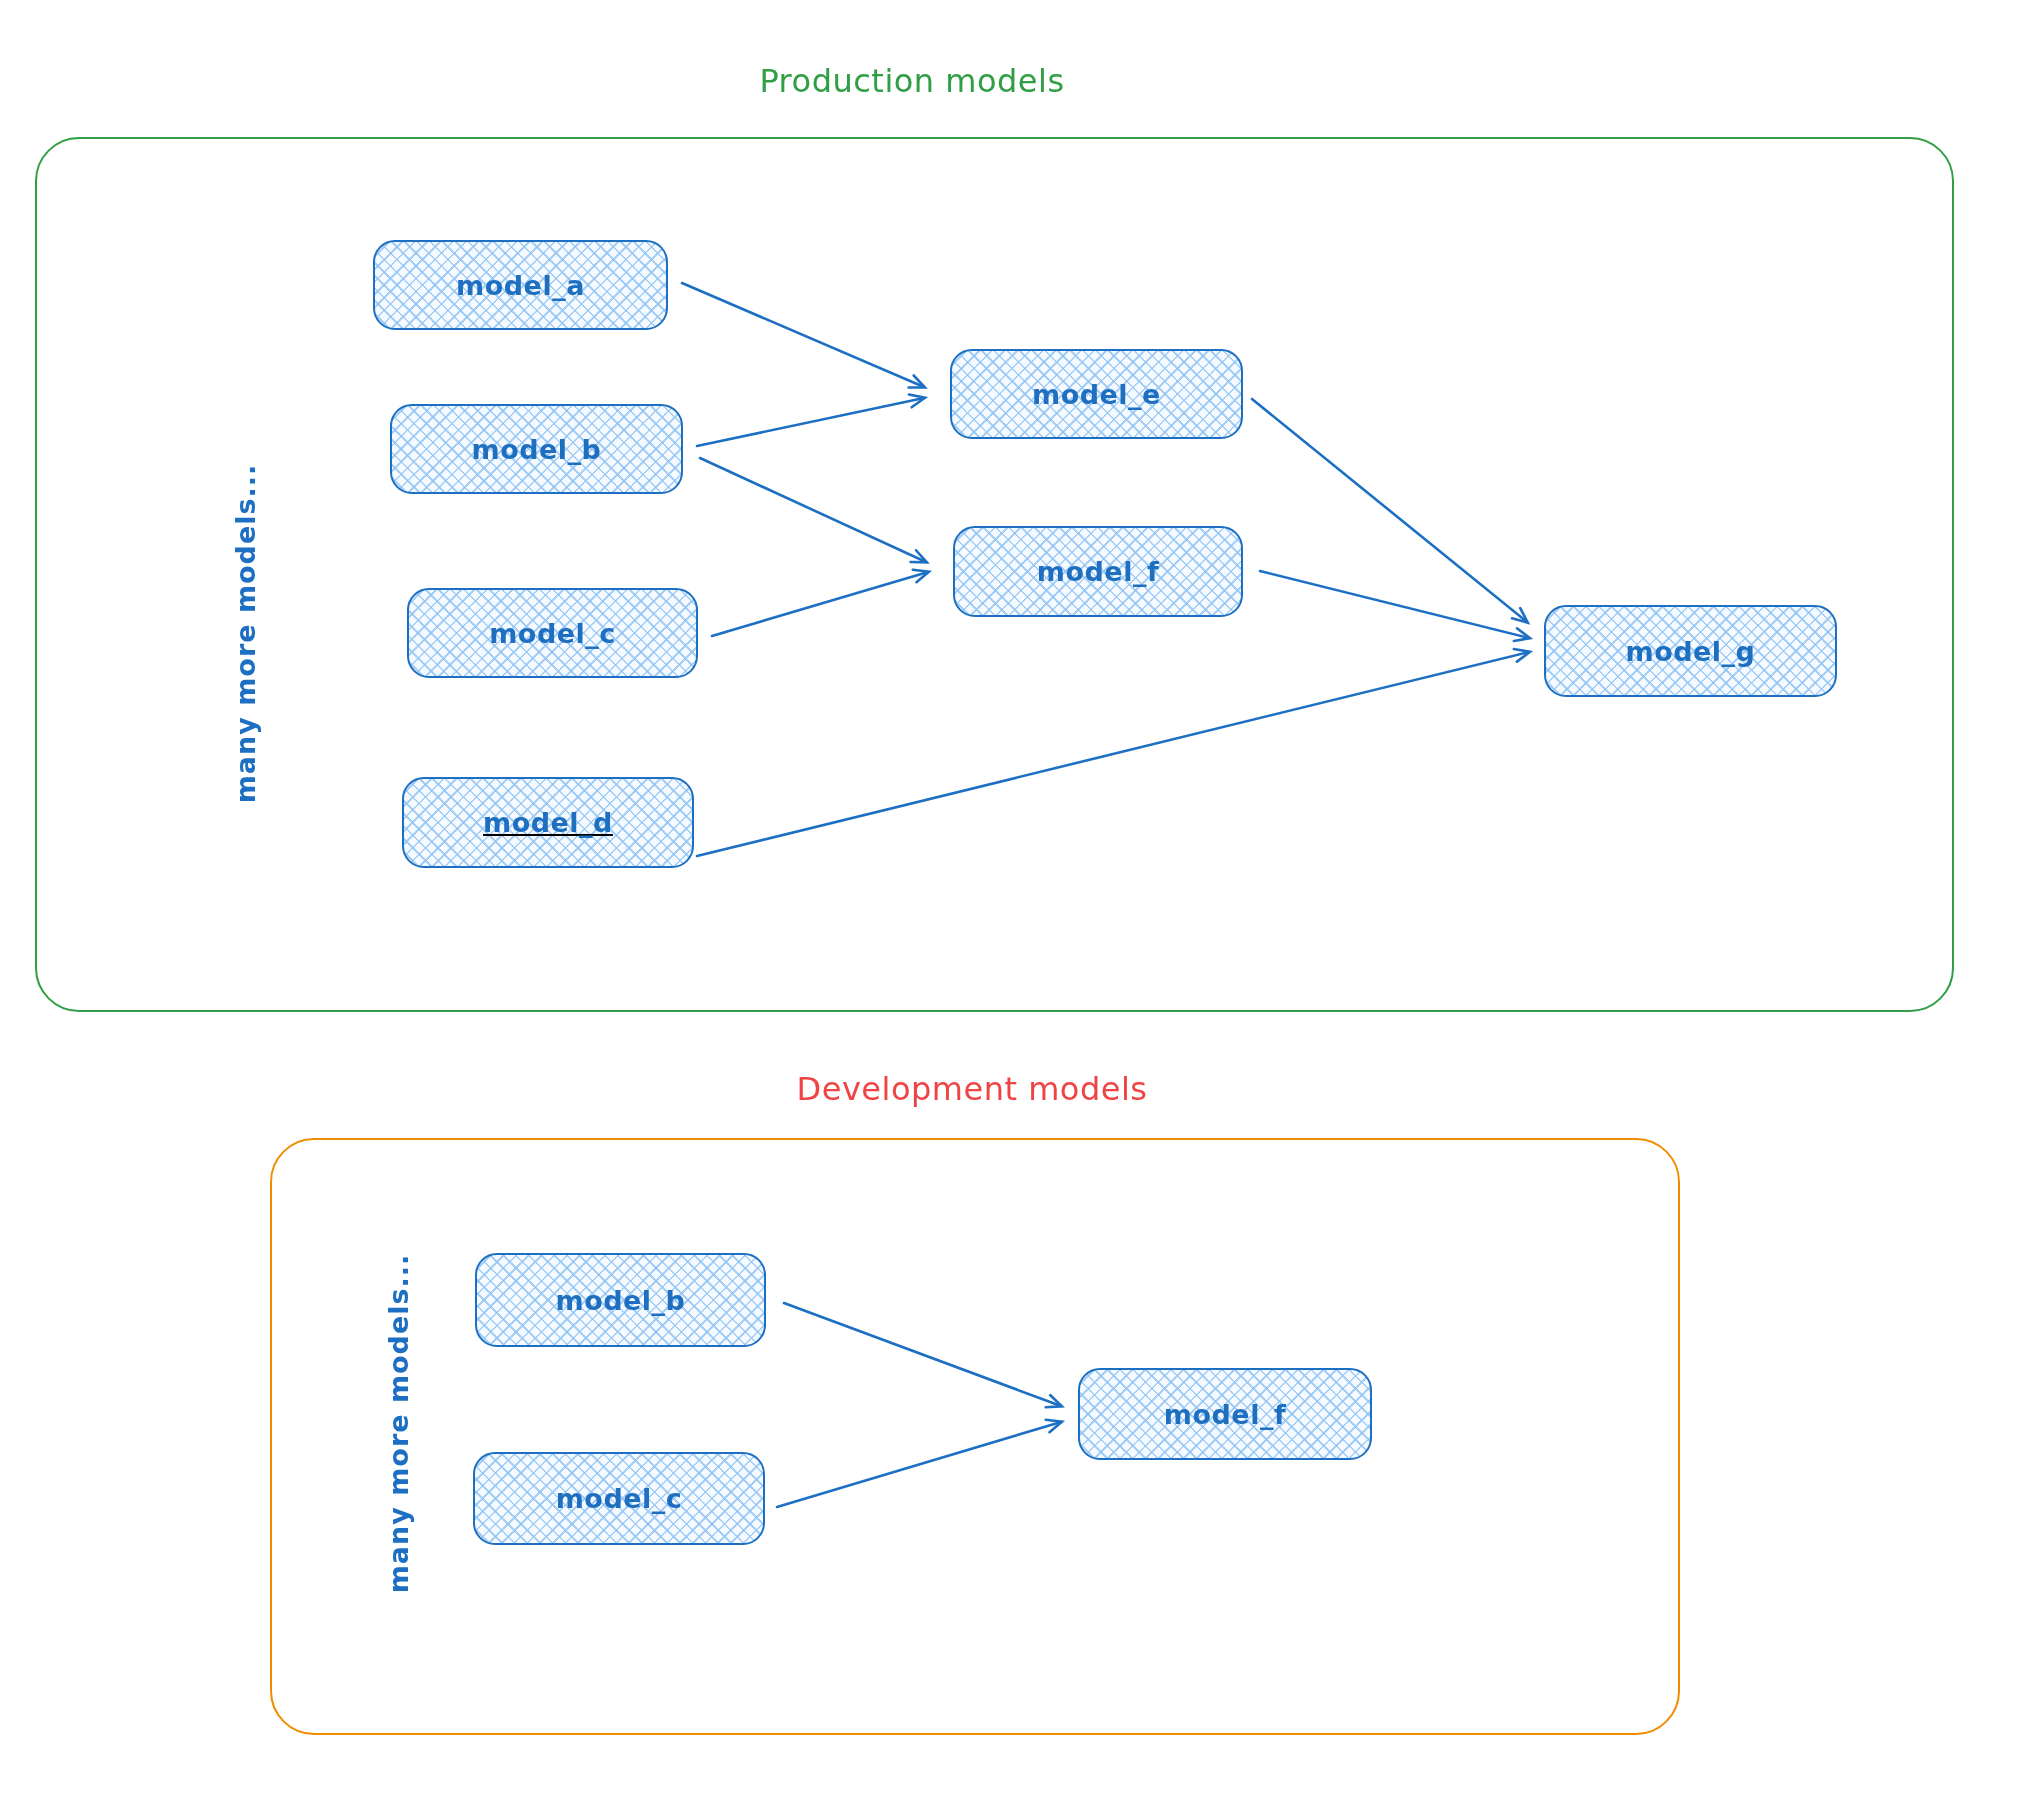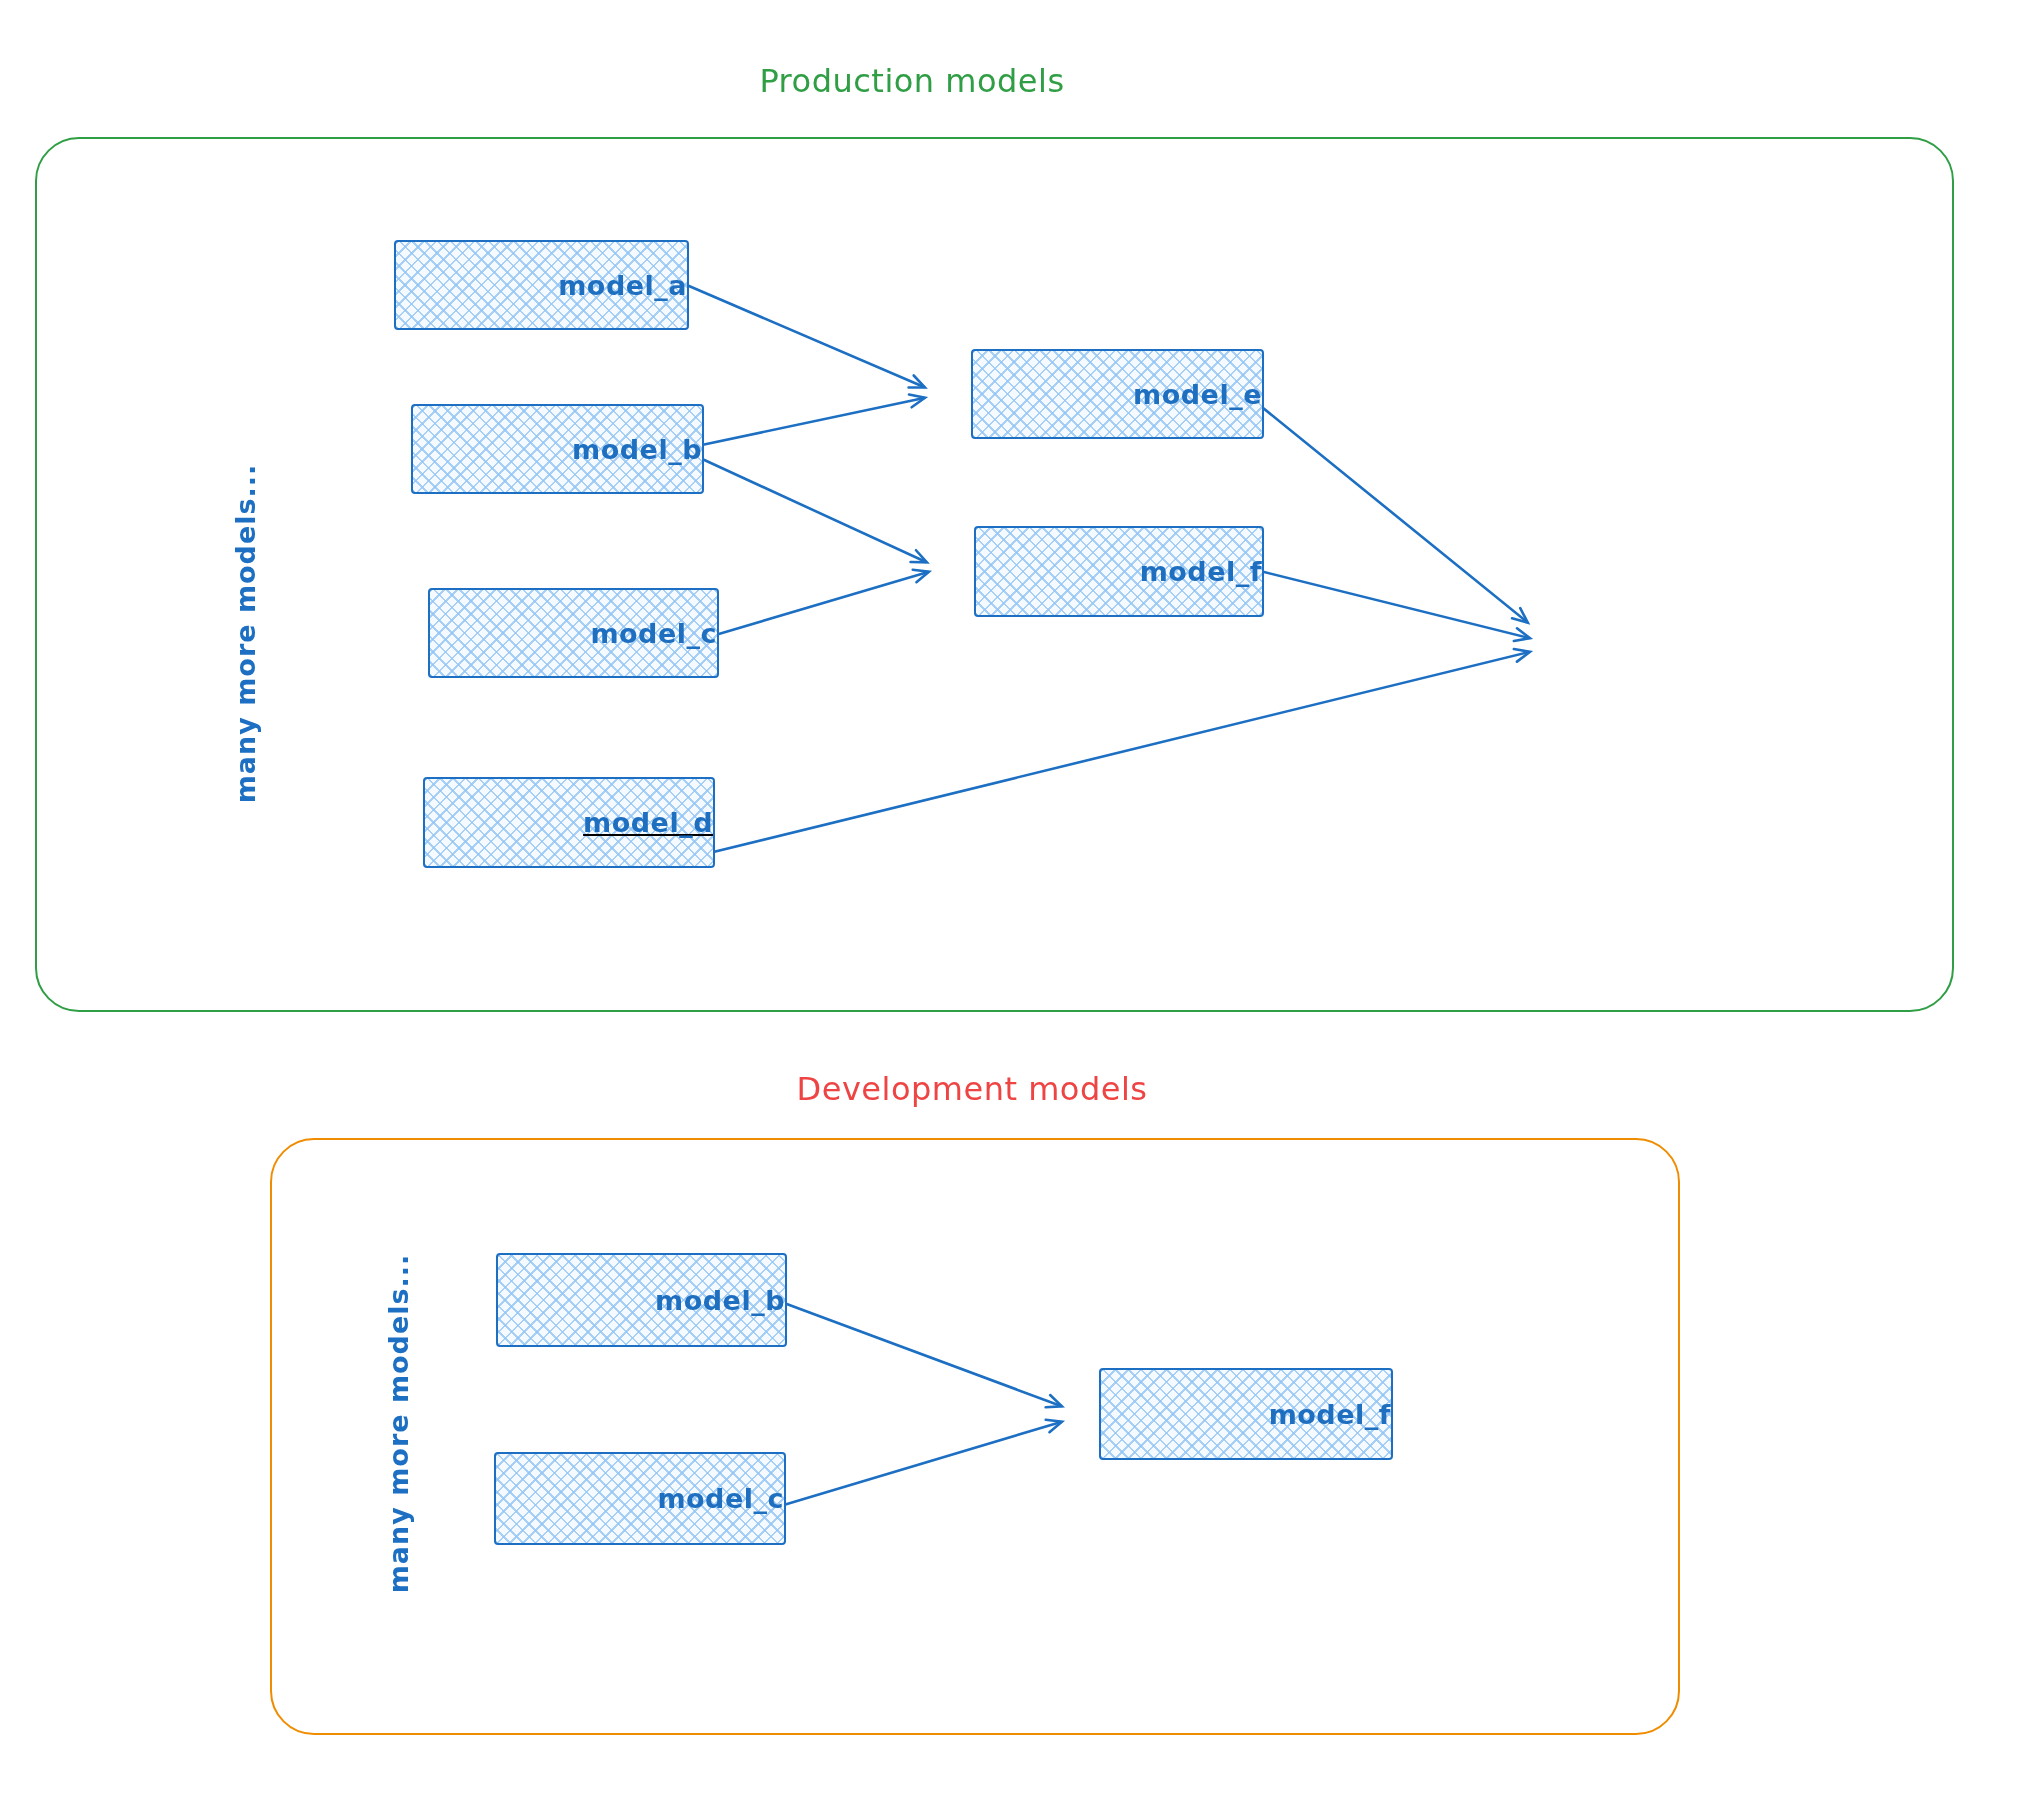--- a/index.html
+++ b/index.html
@@ -50,30 +50,29 @@
     color: #1c6fc2;
     transform: rotate(-90deg);
     letter-spacing: 1px;
   }
   .vlabel.production { left: 45px; top: 618px; }
   .vlabel.development { left: 198px; top: 1408px; }
 
   .node {
     position: absolute;
     border: 2.5px solid #1c6fc2;
-    border-radius: 4px;
+    border-radius: 22px;
     display: flex;
     align-items: center;
-    justify-content: flex-end;
+    justify-content: center;
     box-sizing: border-box;
     background-color: #f4faff;
     background-image:
       repeating-linear-gradient(45deg, rgba(146,196,244,0.78) 0px, rgba(146,196,244,0.78) 1.8px, transparent 1.8px, transparent 9px),
       repeating-linear-gradient(135deg, rgba(146,196,244,0.78) 0px, rgba(146,196,244,0.78) 1.8px, transparent 1.8px, transparent 9px);
-    margin-left: 21px;
   }
   .node .label {
     font-size: 27px;
     font-weight: bold;
     color: #1e6fc0;
     letter-spacing: 0.5px;
   }
 
   
   #n-prod-a { left: 373px; top: 240px; width: 295px; height: 90px; }
@@ -143,20 +142,23 @@
   </div>
   <div class="node" id="n-prod-d">
     <span class="label">model_d</span>
   </div>
   <div class="node" id="n-prod-e">
     <span class="label">model_e</span>
   </div>
   <div class="node" id="n-prod-f">
     <span class="label">model_f</span>
   </div>
+  <div class="node" id="n-prod-g">
+    <span class="label">model_g</span>
+  </div>
 
   <div class="node" id="n-dev-b">
     <span class="label">model_b</span>
   </div>
   <div class="node" id="n-dev-c">
     <span class="label">model_c</span>
   </div>
   <div class="node" id="n-dev-f">
     <span class="label">model_f</span>
   </div>

